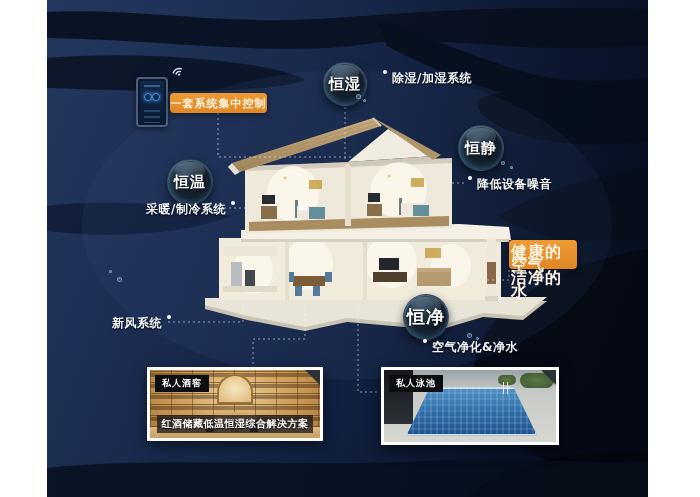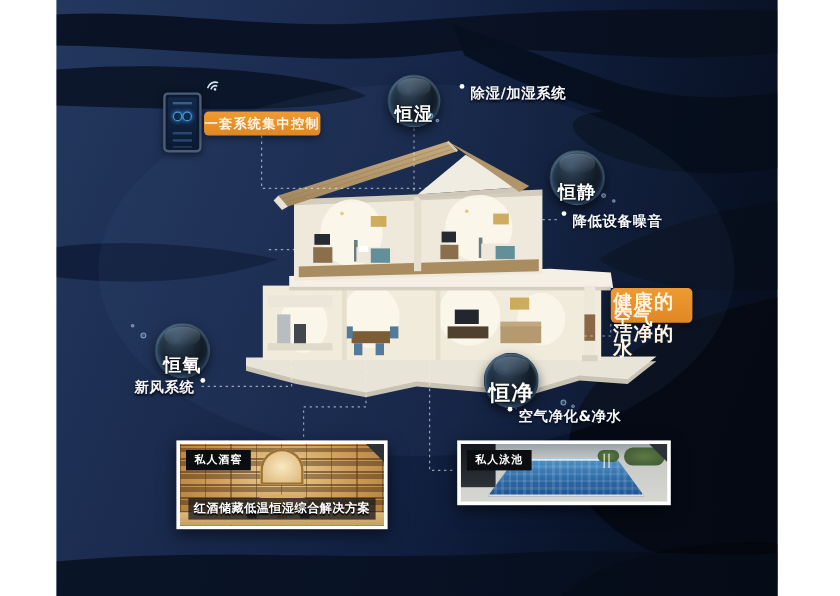--- a/index.html
+++ b/index.html
@@ -7,21 +7,21 @@
   body { font-family:"DejaVu Sans","Liberation Sans",sans-serif; }
   .page { position:relative; width:700px; height:497px; background:#ffffff; overflow:hidden; }
   .canvas {
     position:absolute; left:47px; top:0; width:601px; height:497px; overflow:hidden;
     background:linear-gradient(112deg,#24385f 0%,#1b2c50 28%,#122142 55%,#0a1630 78%,#060d1d 100%);
   }
   .scene { position:absolute; left:0; top:0; width:601px; height:497px; pointer-events:none; }
 
   
   .bubble {
-    position:absolute; display:flex; align-items:flex-end; justify-content:center;
+    position:absolute; display:flex; align-items:center; justify-content:center;
     border-radius:50%; color:#ffffff; font-weight:700; letter-spacing:1px;
     background:radial-gradient(circle at 38% 30%, #34495f 0%, #182430 42%, #070d15 78%, #030609 100%);
     box-shadow:0 4px 9px rgba(0,0,0,.55),
                inset 0 1px 2px rgba(180,225,255,.4),
                inset 0 -4px 6px rgba(95,165,225,.3),
                inset 3px 0 5px rgba(120,180,235,.14);
     border:1px solid rgba(140,195,245,.28);
     text-shadow:0 1px 2px rgba(0,0,0,.85);
   }
   .bubble::before {
@@ -235,22 +235,22 @@
     <div class="orange one" style="left:123px;top:93px;width:97px;height:20px">
       <span>一套系统集中控制</span>
     </div>
 
     <div class="bubble" style="left:276px;top:62px;width:44px;height:44px;font-size:15px">
       <span>恒湿</span>
     </div>
     <div class="bubble" style="left:411px;top:125px;width:46px;height:46px;font-size:15px">
       <span>恒静</span>
     </div>
-    <div class="bubble" style="left:82px;top:269px;width:46px;height:46px;font-size:15px">
-      <span>恒氧</span>
+    <div class="bubble" style="left:120px;top:159px;width:46px;height:46px;font-size:15px">
+      <span>恒温</span>
     </div>
     <div class="bubble" style="left:356px;top:294px;width:46px;height:46px;font-size:18px">
       <span>恒净</span>
     </div>
 
     <i class="mini" style="left:309px;top:94px;width:5px;height:5px"></i>
     <i class="mini" style="left:316px;top:99px;width:3px;height:3px"></i>
     <i class="mini" style="left:454px;top:161px;width:4px;height:4px"></i>
     <i class="mini" style="left:463px;top:166px;width:3px;height:3px"></i>
     <i class="mini" style="left:70px;top:277px;width:5px;height:5px"></i>
@@ -258,20 +258,24 @@
     <i class="mini" style="left:420px;top:333px;width:5px;height:5px"></i>
     <i class="mini" style="left:429px;top:337px;width:3px;height:3px"></i>
 
     <div class="syslabel" style="left:336px;top:70px">
       <i class="dot"></i>
       <span>除湿/加湿系统</span>
     </div>
     <div class="syslabel" style="left:421px;top:176px">
       <i class="dot"></i>
       <span>降低设备噪音</span>
+    </div>
+    <div class="syslabel" style="left:99px;top:201px">
+      <span>采暖/制冷系统</span>
+      <i class="dot"></i>
     </div>
     <div class="syslabel" style="left:65px;top:315px">
       <span>新风系统</span>
       <i class="dot"></i>
     </div>
     <div class="syslabel" style="left:376px;top:339px">
       <i class="dot"></i>
       <span>空气净化&amp;净水</span>
     </div>
 
@@ -287,21 +291,21 @@
         <div class="wine-table"></div>
         <div class="wine-ped"></div>
         <div class="stool" style="left:33%"></div>
         <div class="stool" style="left:59%"></div>
         <span class="tag">私人酒窖</span>
         <span class="caption">红酒储藏低温恒湿综合解决方案</span>
         <span class="fold"></span>
       </div>
     </div>
 
-    <div class="panel" style="left:334px;top:367px;width:178px;height:54px">
+    <div class="panel" style="left:334px;top:367px;width:178px;height:78px">
       <div class="photo photo-pool">
         <div class="pool-bldg"></div>
         <div class="pool-water"></div>
         <div class="pool-green" style="right:2px;top:3px;width:34px;height:15px"></div>
         <div class="pool-green" style="right:40px;top:5px;width:18px;height:10px"></div>
         <div class="pool-rail"></div>
         <span class="tag">私人泳池</span>
         <span class="fold"></span>
       </div>
     </div>

